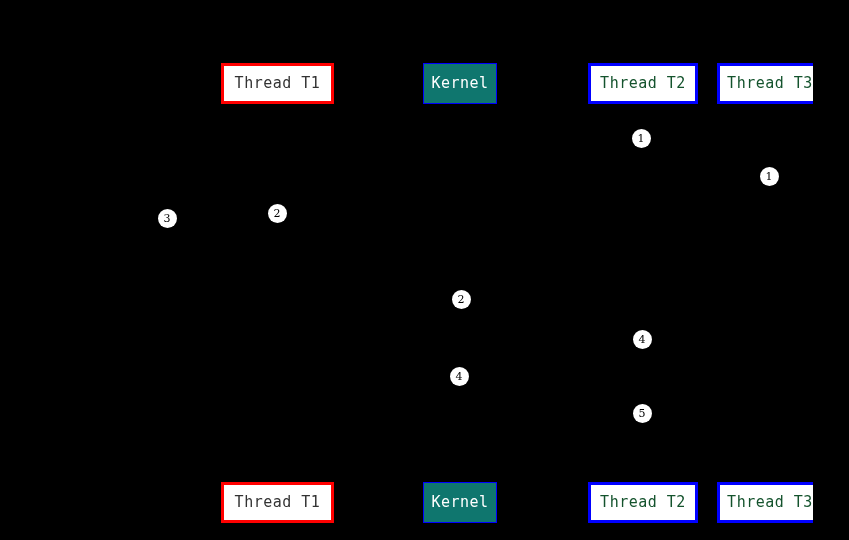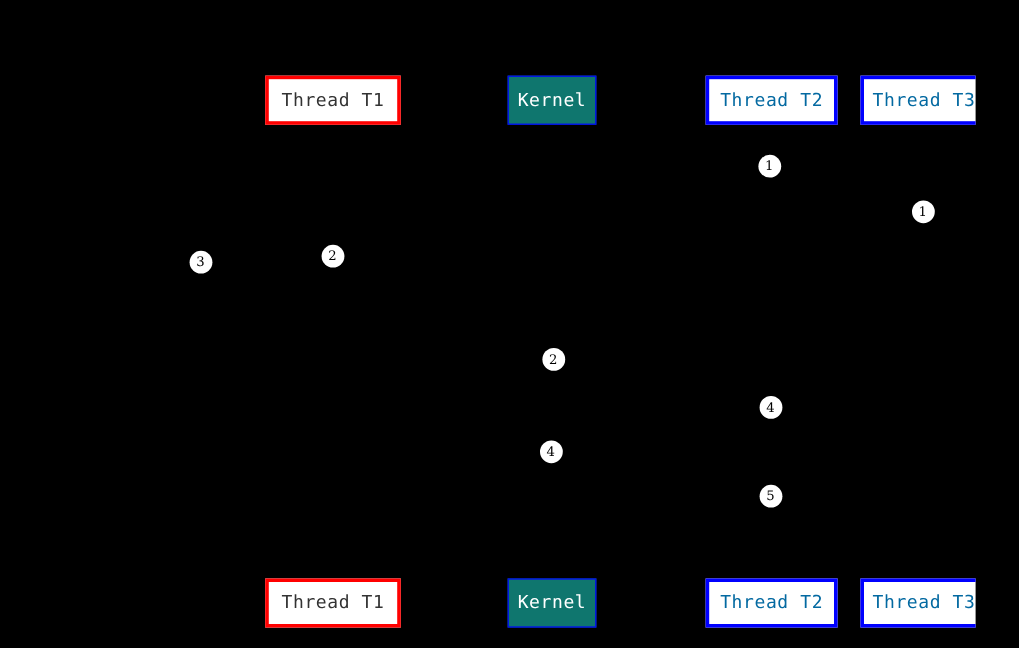--- a/index.html
+++ b/index.html
@@ -37,21 +37,21 @@
     line-height: 1;
   }
   .participant.style-red {
     background: #ffffff;
     border: 3px solid #ff0000;
     color: #333333;
   }
   .participant.style-blue {
     background: #ffffff;
     border: 3px solid #0000ff;
-    color: #0369a1;
+    color: #14532d;
     text-align: center;
   }
   .participant.style-kernel {
     background: #0f766e;
     border: 1px solid #0000ff;
     color: #ffffff;
   }
 
   
   .badge {

